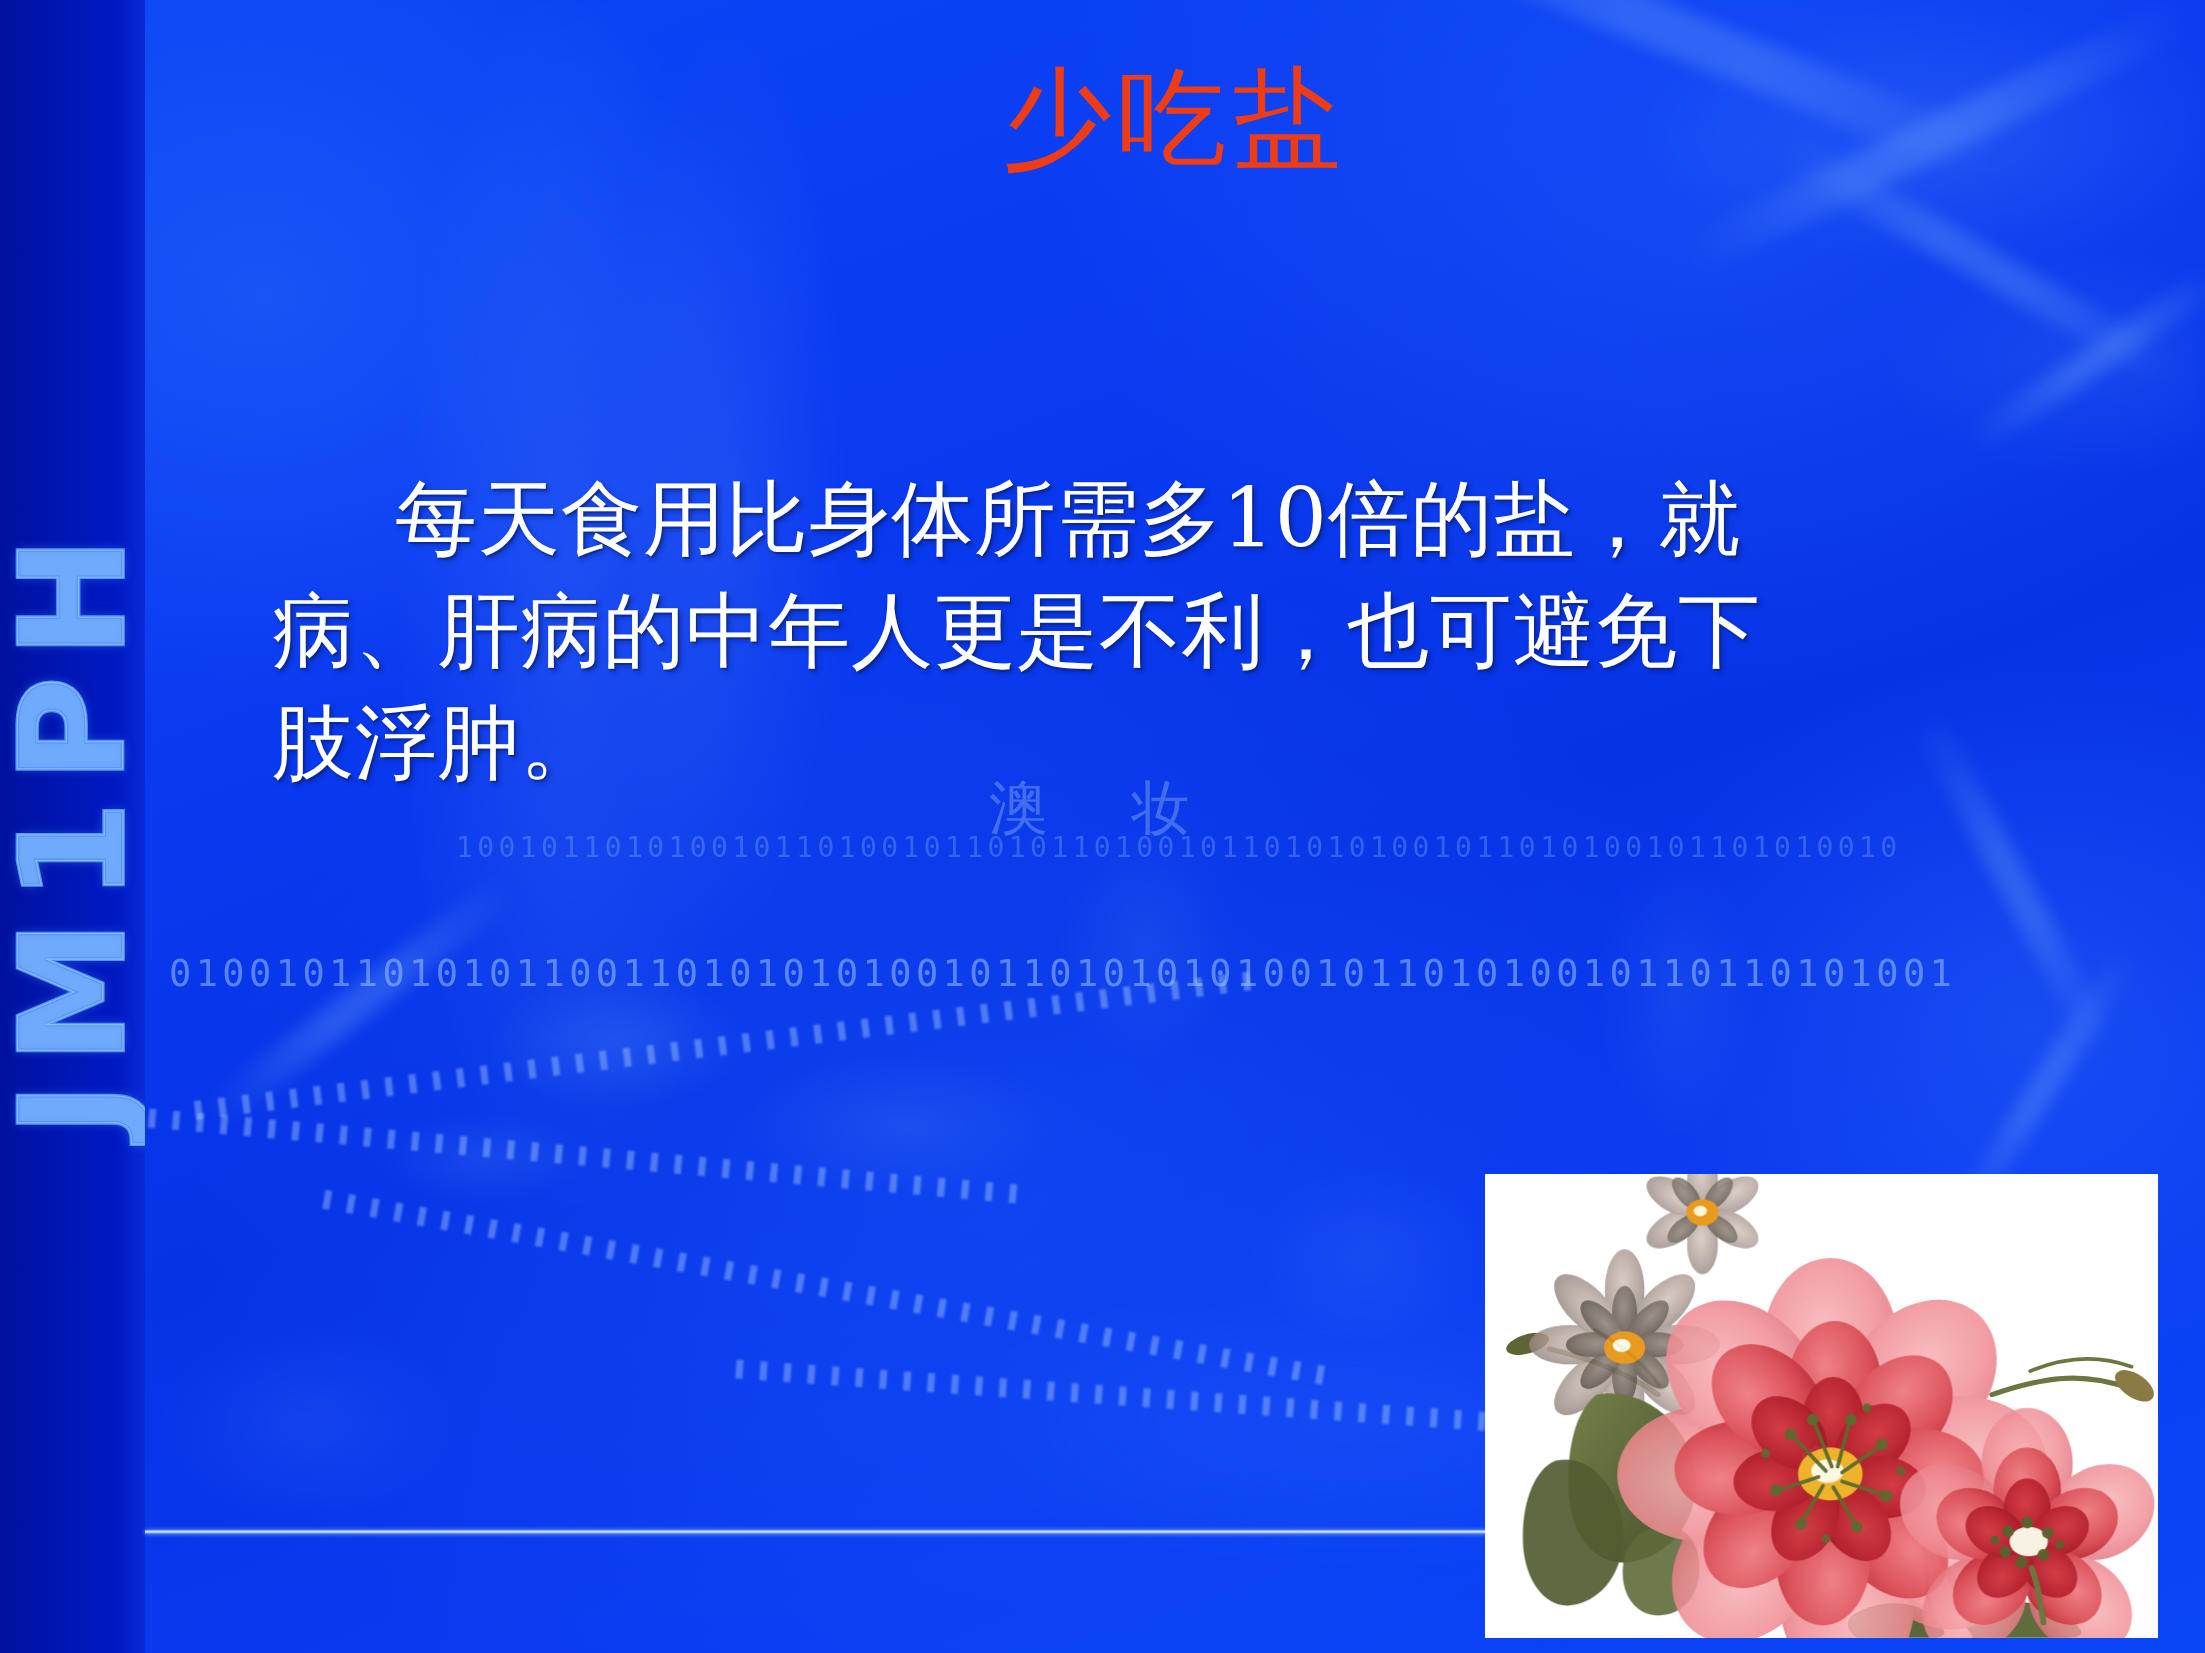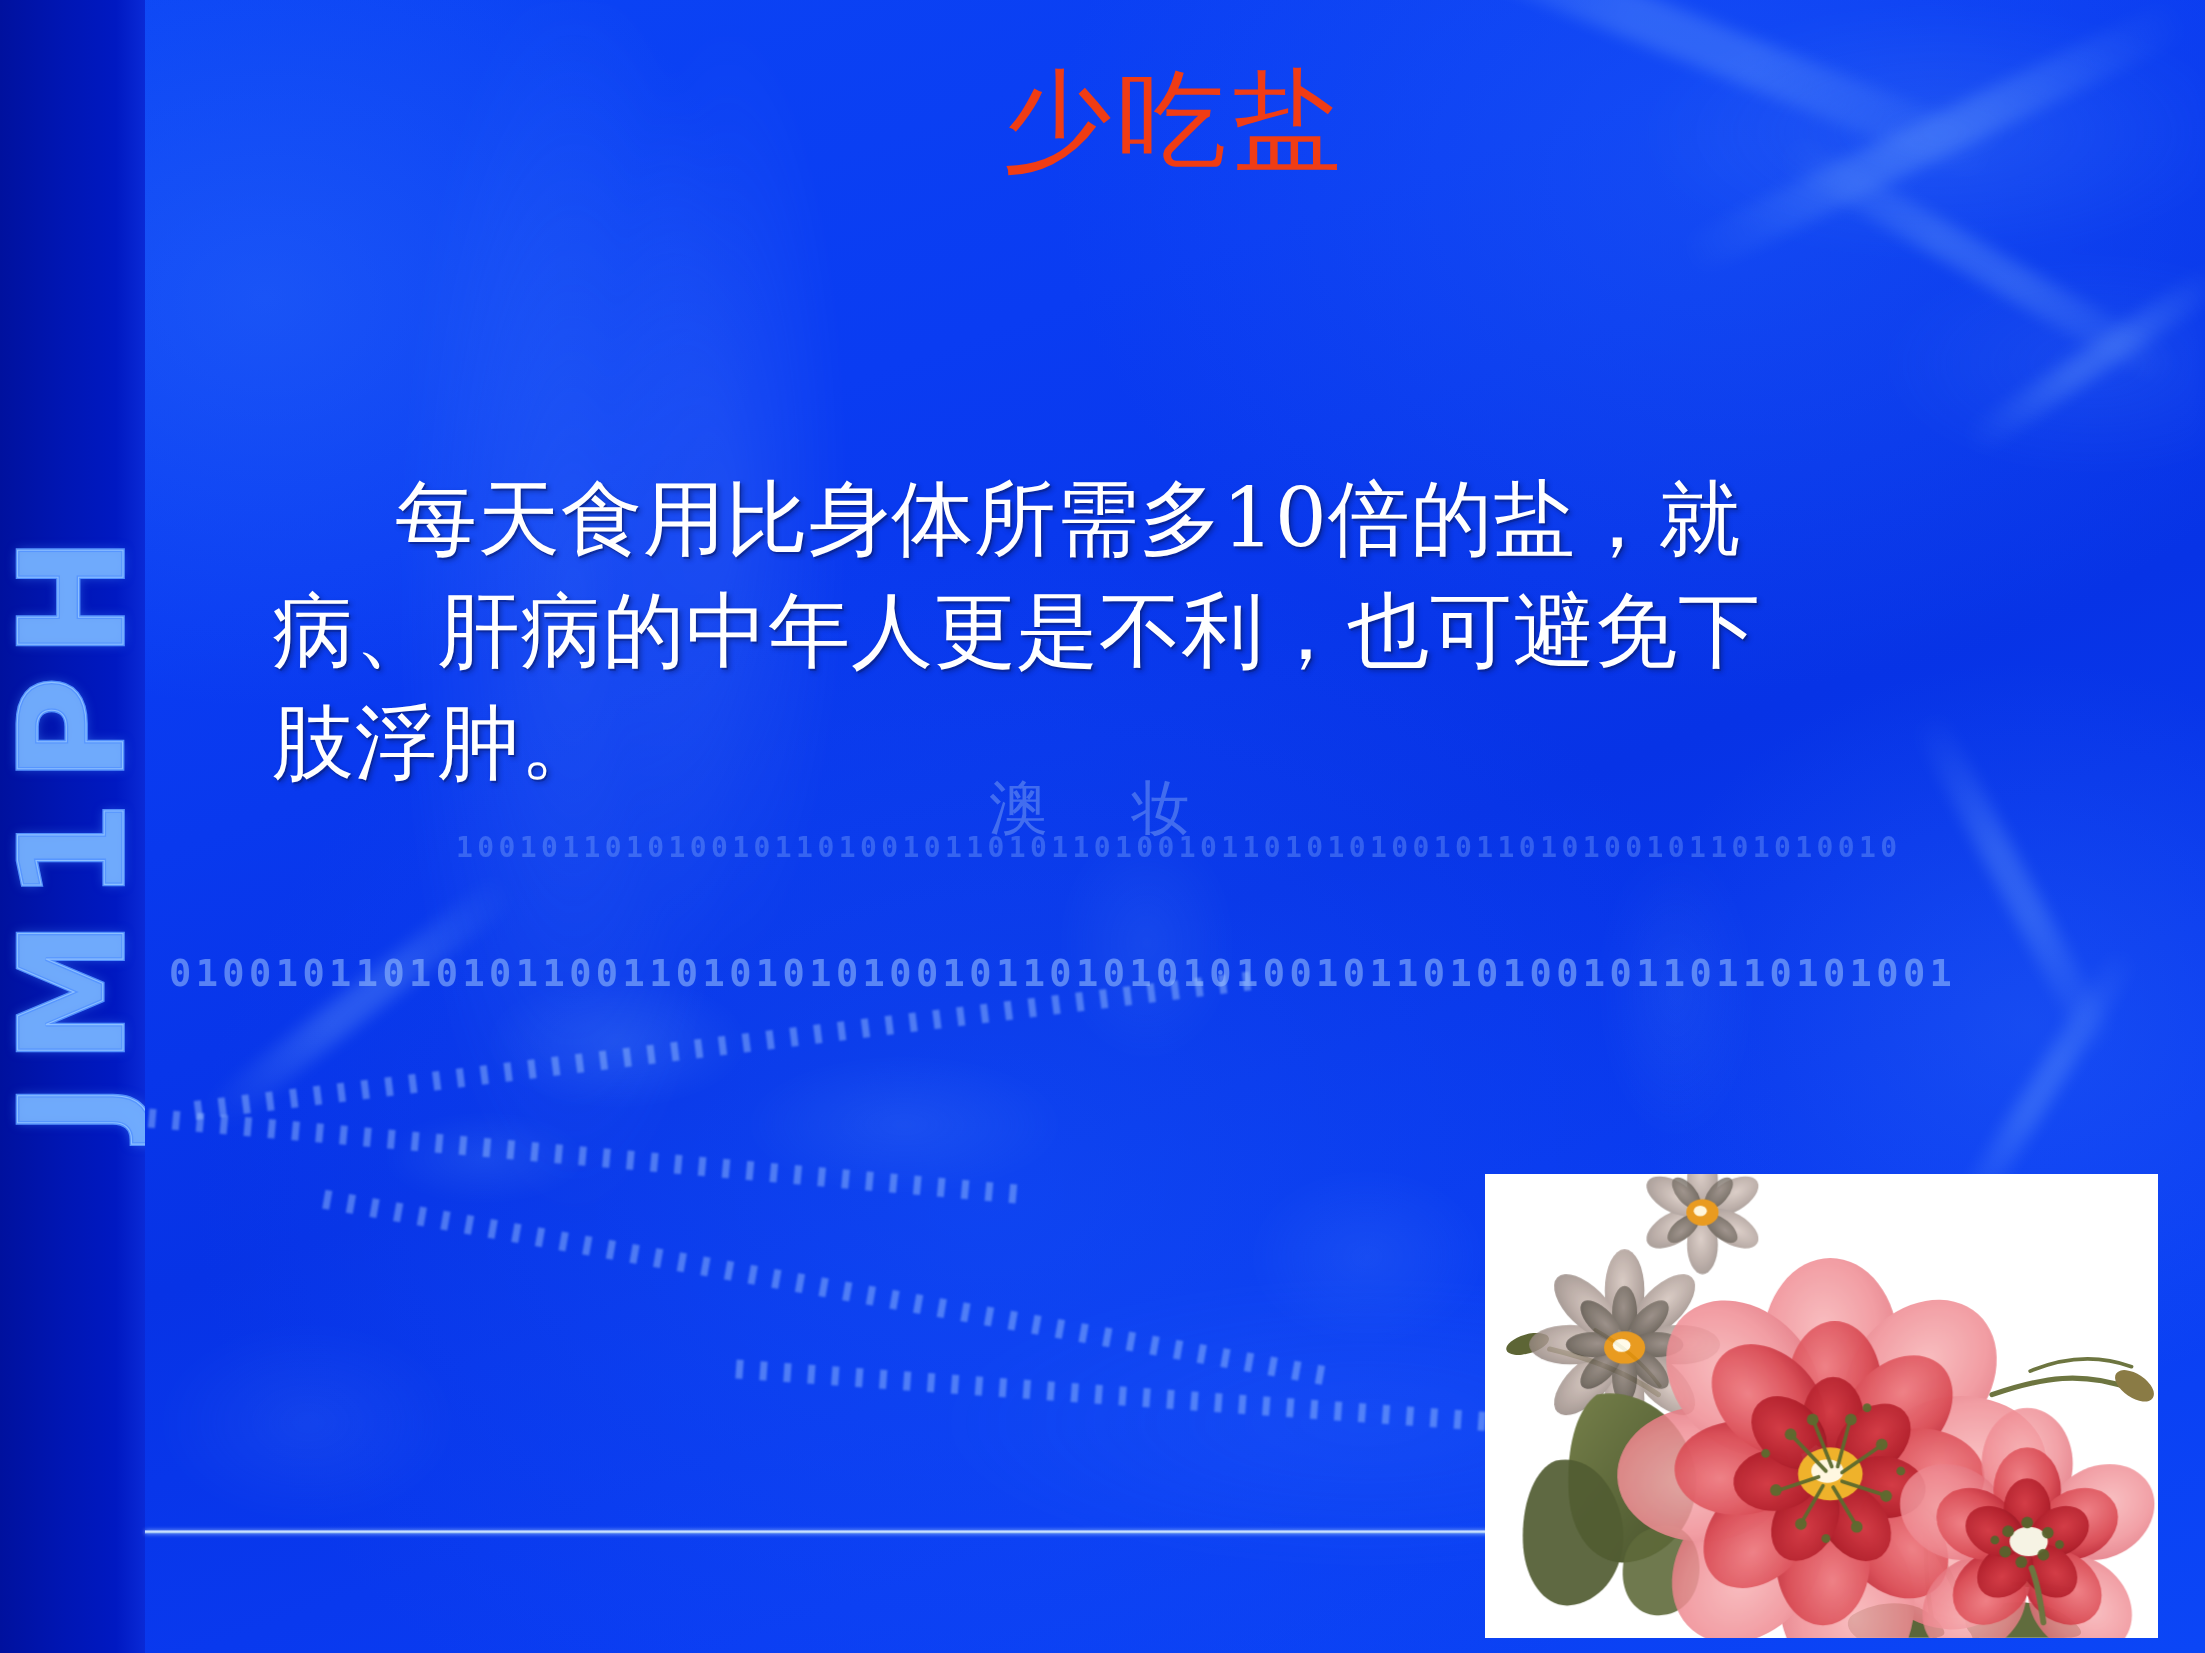--- a/index.html
+++ b/index.html
@@ -93,21 +93,20 @@
   
   .binary-row {
     position: absolute;
     font-family: "DejaVu Sans Mono", "Liberation Mono", monospace;
     white-space: nowrap;
     overflow: hidden;
     color: rgba(168,206,255,0.50);
     letter-spacing: 4.4px;
     user-select: none;
     filter: blur(0.4px);
-    font-weight: bold;
   }
 
   
   #sidebar {
     position: absolute;
     left: 0; top: 0;
     width: 145px;
     height: 1654px;
     background: linear-gradient(90deg, #00119e 0%, #0016b4 45%, #0019c2 80%, #0a2ad6 100%);
     overflow: hidden;
@@ -146,21 +145,21 @@
     -webkit-text-stroke: 1.1px rgba(150,200,255,0.85);
   }
 
   
   #title {
     position: absolute;
     left: 145px;
     top: 57px;
     width: 2060px;
     text-align: center;
-    font-family: Liberation Sans, sans-serif;
+    font-family: Liberation Serif, serif;
     font-size: 109px;
     line-height: 1.16;
     color: #f03c14;
     letter-spacing: 5.9px;
     font-weight: 400;
   }
 
   
   #body-text {
     position: absolute;

